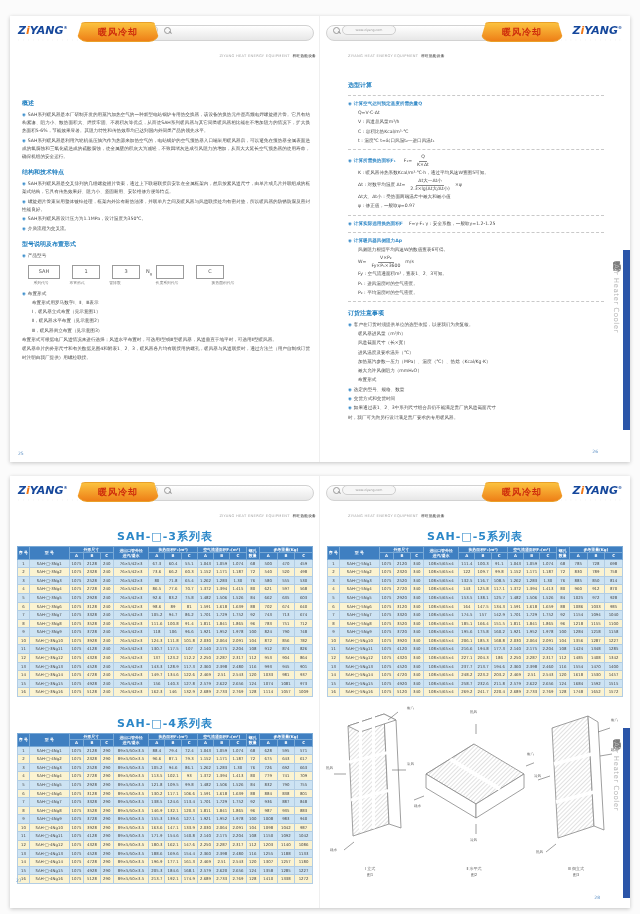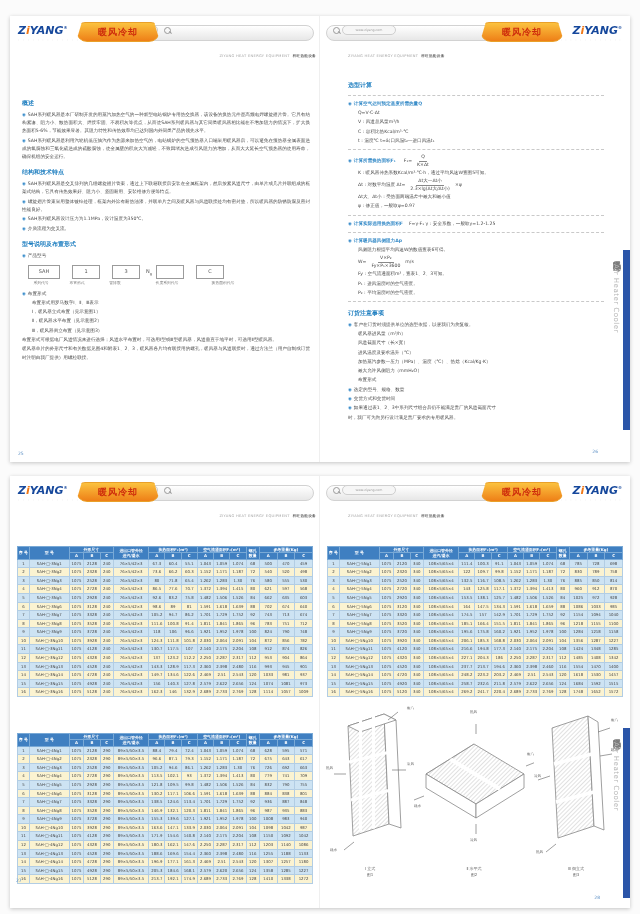--- a/index.html
+++ b/index.html
@@ -238,20 +238,21 @@
       <div class="logo"><span>Z</span><span class="acc">i</span><span>YANG</span><sup>®</sup></div>
       <div class="tagline">· · · · · · · · · · · · · · ·</div>
       <div class="pill"></div>
       <div class="chip">www.ziyang.com</div>
       <div class="mag"></div>
       <div class="ribbon">
           <span>暖风冷却</span>
         </div>
     </div>
     <div class="equip"><span>ZIYANG HEAT ENERGY EQUIPMENT</span>&nbsp;&nbsp;<b>梓旺热能设备</b></div>
+    <div class="tbl-title" style="top:53px;">SAH-□-3系列表</div>
     <table class="series" style="top:70px;">
       <colgroup>
           <col style="width:4%">
           <col style="width:13.5%">
           <col style="width:5%">
           <col style="width:5.5%">
           <col style="width:4.5%">
           <col style="width:12%">
           <col style="width:5.5%">
           <col style="width:5.5%">
@@ -574,20 +575,21 @@
             <td>2.689</td>
             <td>2.733</td>
             <td>2.769</td>
             <td>128</td>
             <td>1114</td>
             <td>1057</td>
             <td>1009</td>
           </tr>
         </tbody>
       </table>
+    <div class="tbl-title" style="top:240px;">SAH-□-4系列表</div>
     <table class="series" style="top:257px;">
       <colgroup>
           <col style="width:4%">
           <col style="width:13.5%">
           <col style="width:5%">
           <col style="width:5.5%">
           <col style="width:4.5%">
           <col style="width:12%">
           <col style="width:5.5%">
           <col style="width:5.5%">
@@ -925,20 +927,21 @@
       <div class="pill"></div>
       <div class="mag"></div>
       <div class="chip">www.ziyang.com</div>
       <div class="ribbon">
           <span>暖风冷却</span>
         </div>
       <div class="logo"><span>Z</span><span class="acc">i</span><span>YANG</span><sup>®</sup></div>
       <div class="tagline">· · · · · · · · · · · · · · ·</div>
     </div>
     <div class="equip"><span>ZIYANG HEAT ENERGY EQUIPMENT</span>&nbsp;&nbsp;<b>梓旺热能设备</b></div>
+    <div class="tbl-title" style="top:53px;">SAH-□-5系列表</div>
     <table class="series" style="top:70px;">
       <colgroup>
           <col style="width:4%">
           <col style="width:13.5%">
           <col style="width:5%">
           <col style="width:5.5%">
           <col style="width:4.5%">
           <col style="width:12%">
           <col style="width:5.5%">
           <col style="width:5.5%">

